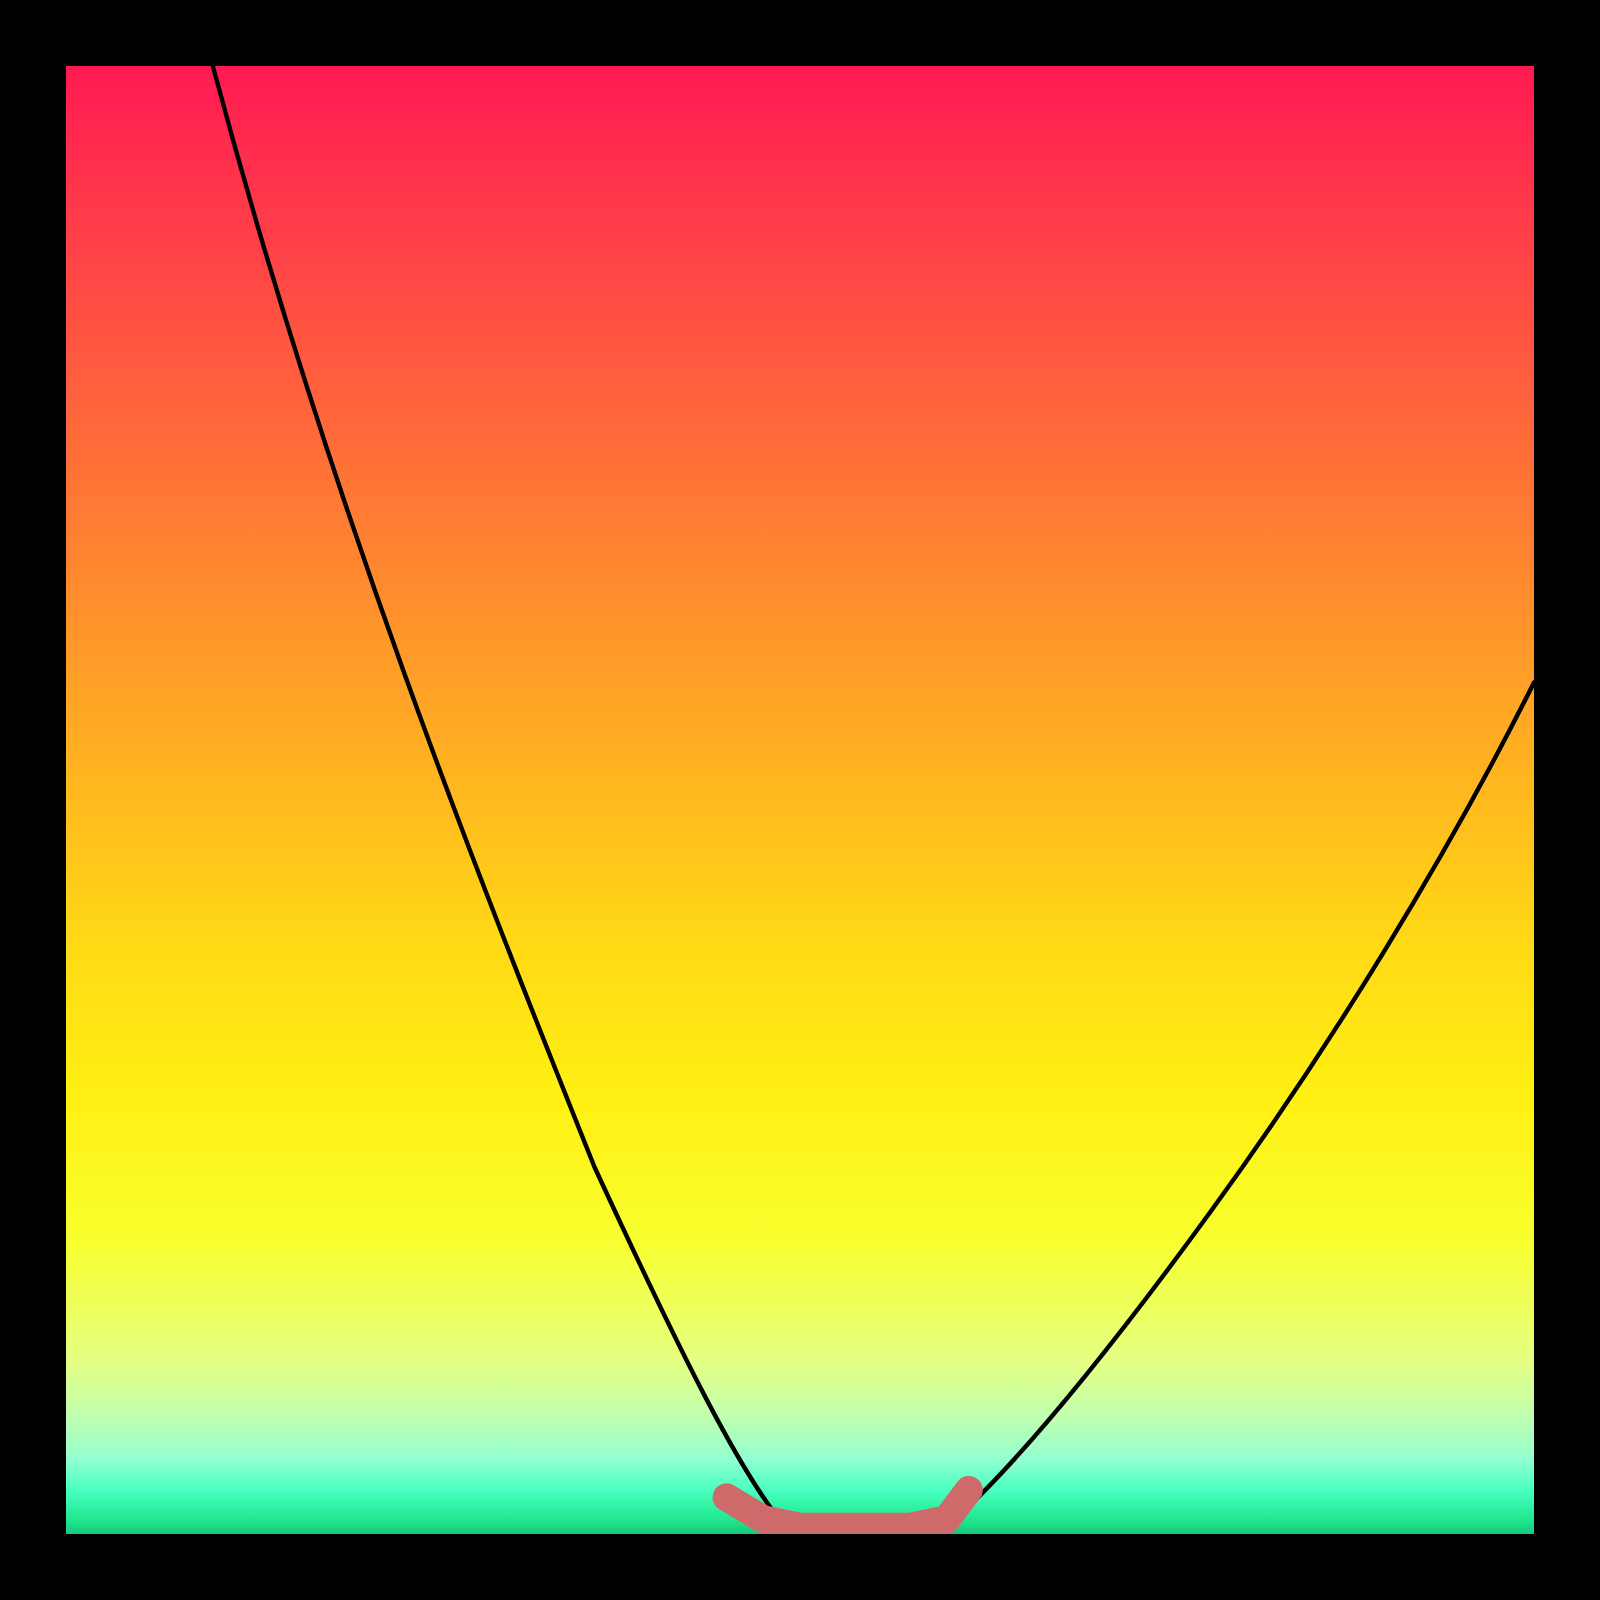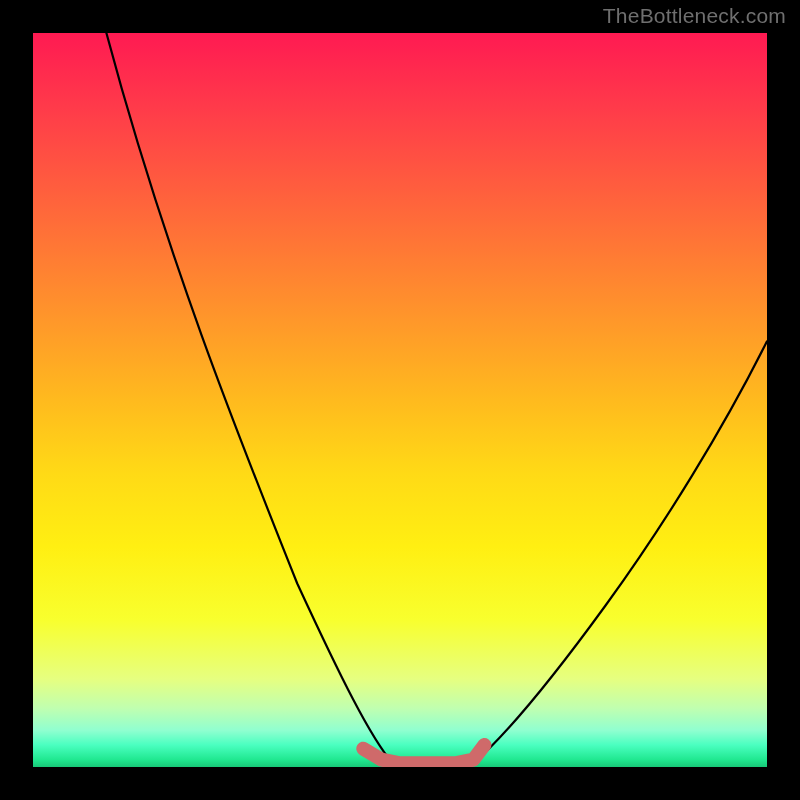--- a/index.html
+++ b/index.html
@@ -75,14 +75,13 @@
   <div class="plot-area">
     <div class="gradient"></div>
     <svg class="curves" width="734" height="734" viewBox="0 0 734 734">
       <g>
         <path d="M 73.4 0 C 132.12 220.20000000000005 205.52 403.7 264.24 550.5 C 308.28 645.92 337.64 704.64 359.65999999999997 730.33" fill="none" stroke="#000000" stroke-width="2.2" stroke-linecap="round"></path>
         <path d="M 440.4 730.33 C 469.76 704.64 513.8 653.26 572.52 572.52 C 631.24 491.78 689.9599999999999 396.36 734 308.28000000000003" fill="none" stroke="#000000" stroke-width="2.2" stroke-linecap="round"></path>
         <path d="M 330.3 715.65 L 348.65 726.66 L 367 730.33 L 385.35 730.33 L 403.70000000000005 730.33 L 422.04999999999995 730.33 L 440.4 726.66 L 451.40999999999997 711.98" fill="none" stroke="#cf6a6a" stroke-width="14" stroke-linecap="round" stroke-linejoin="round"></path>
       </g>
     </svg>
   </div>
-  <div class="watermark">TheBottleneck.com</div>
 </div>
 
 </body></html>

